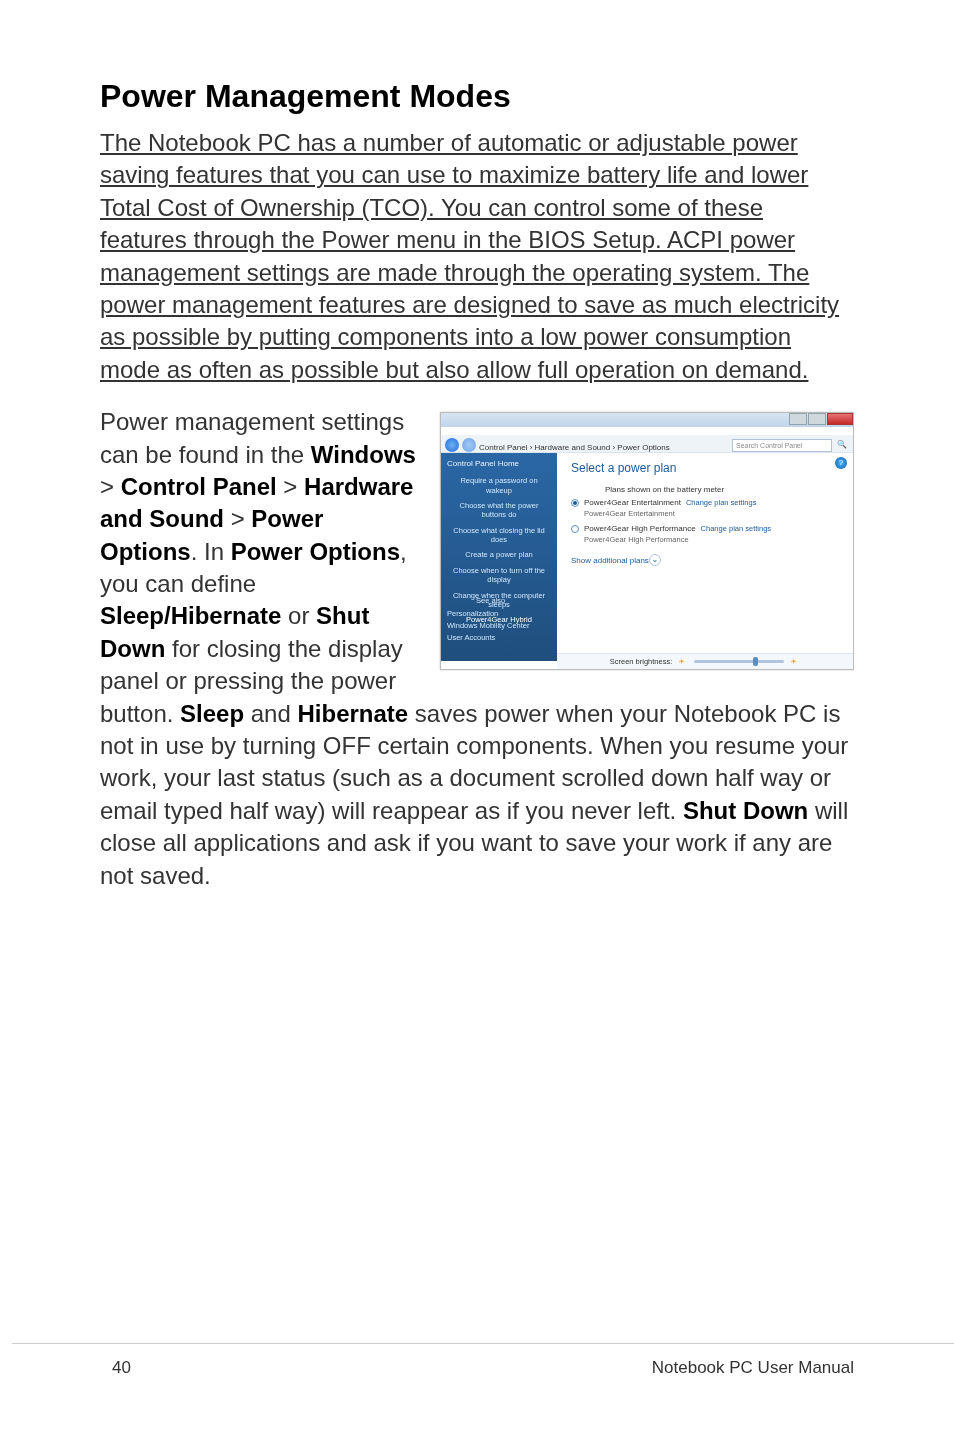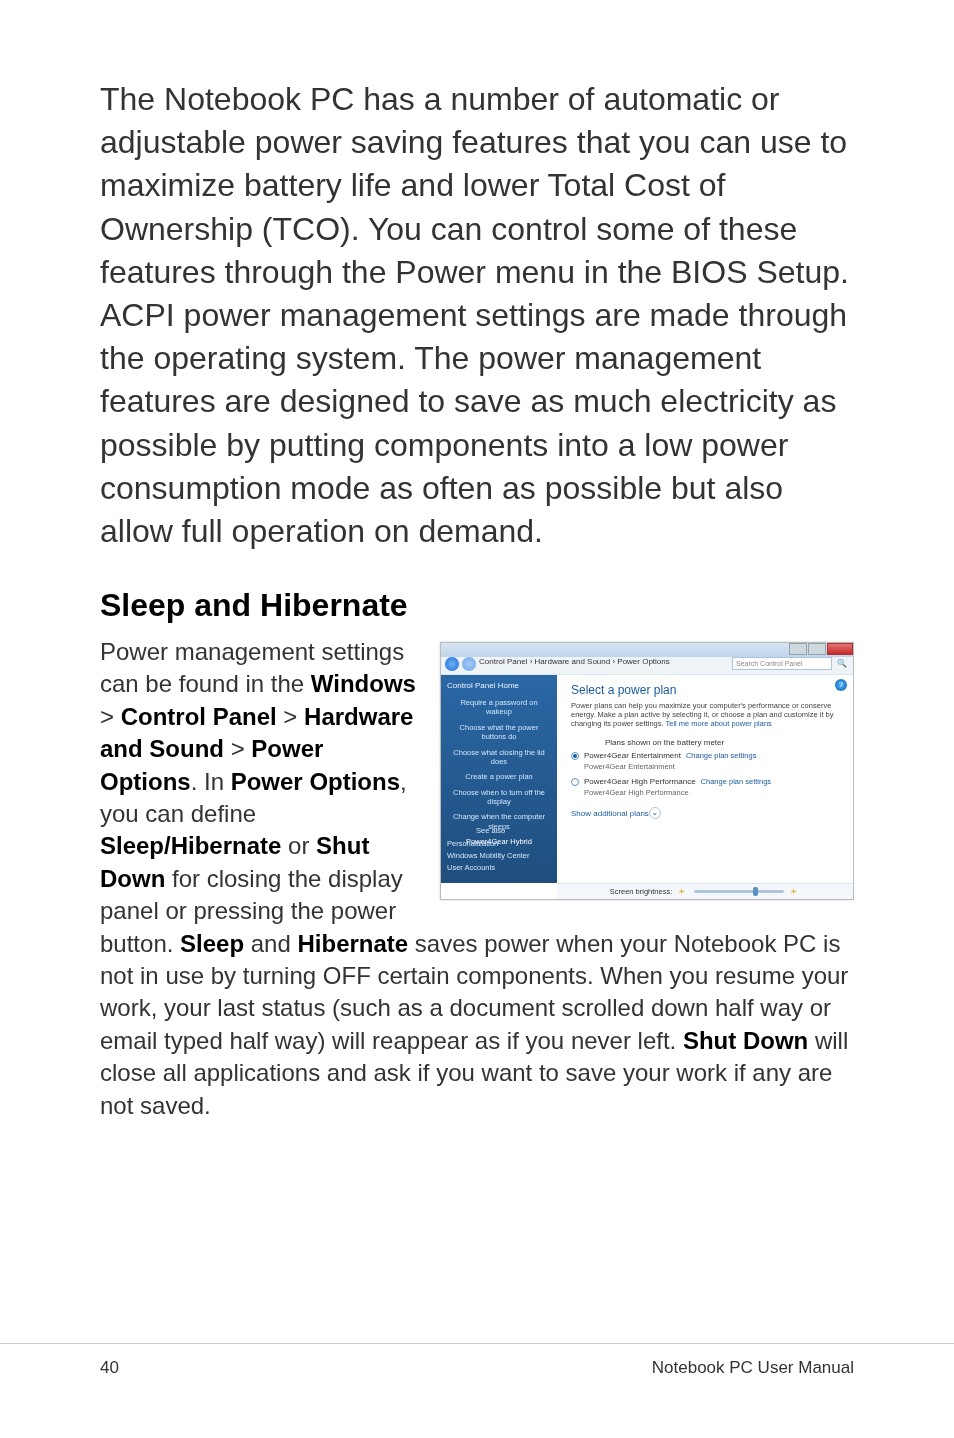--- a/index.html
+++ b/index.html
@@ -14,24 +14,25 @@
     .content {
       padding: 78px 100px 0 100px;
     }
     h2.section-title {
       font-size: 32px;
       font-weight: 700;
       color: #000;
       margin-bottom: 12px;
     }
     p.body-text {
-      font-size: 32px;
+      font-size: 24px;
       line-height: 1.35;
       color: #333;
-      margin-bottom: 34px;
+      margin-bottom: 20px;
+      text-decoration: underline;
     }
     .flow-block {
       overflow: auto;
     }
     .flow-block .text-col {
       font-size: 24px;
       line-height: 1.35;
       color: #333;
     }
     .flow-block strong { font-weight: 700; color: #000000; }
@@ -77,24 +78,25 @@
       top: 0;
       width: 18px;
       height: 12px;
       background: #cfd8dc;
       border: 1px solid #90a4ae;
     }
     .ss-addr {
       height: 18px;
       background: #eef3f8;
       display: flex;
-      align-items: flex-start;
+      align-items: flex-end;
       padding: 0 4px;
       gap: 3px;
       border-bottom: 1px solid #dde5ee;
+      margin-top: 8px;
     }
     .ss-nav-btn {
       width: 14px; height: 14px;
       border-radius: 50%;
       background: radial-gradient(#6db3f2,#1e69de);
     }
     .ss-addr-text {
       flex: 1;
       color: #333;
       font-size: 8px;
@@ -258,39 +260,39 @@
       width: 5px; height: 9px;
       background: #5a8fc2;
       border-radius: 2px;
     }
     .bright-icon {
       width: 10px; height: 10px;
       color: #d9a300;
     }
     .page-footer {
       position: absolute;
-      left: 0; right: 0;
+      left: 12px; right: 0;
       bottom: 60px;
       padding: 0 100px;
       border-top: 1px solid #ccc;
       display: flex;
       justify-content: space-between;
       font-size: 17px;
       color: #333;
       padding-top: 10px;
     }
     .page-footer > div { padding-top: 4px; }
   </style>
 </head>
 <body>
 
 <div class="content">
+  <h2 class="section-title">Power Management Modes</h2>
   <p class="body-text">The Notebook PC has a number of automatic or adjustable power saving features that you can use to maximize battery life and lower Total Cost of Ownership (TCO). You can control some of these features through the Power menu in the BIOS Setup. ACPI power management settings are made through the operating system. The power management features are designed to save as much electricity as possible by putting components into a low power consumption mode as often as possible but also allow full operation on demand.</p>
 
-  <h2 class="section-title">Sleep and Hibernate</h2>
 
   <div class="flow-block">
 
     <div class="screenshot">
       <div class="ss-titlebar">
         <div class="ss-min"></div>
         <div class="ss-max"></div>
         <div class="ss-close"></div>
       </div>
       <div class="ss-addr">
@@ -313,23 +315,20 @@
           <div class="ss-sidebar-bottom">
             <div class="see-also">See also</div>
             <div class="ba-link">Personalization</div>
             <div class="ba-link">Windows Mobility Center</div>
             <div class="ba-link">User Accounts</div>
           </div>
         </div>
         <div class="ss-main">
           <div class="help-icon">?</div>
           <div class="ss-heading">Select a power plan</div>
-          <div class="ss-desc">
-            <span>Power plans can help you maximize your computer's performance or conserve energy. Make a plan active by selecting it, or choose a plan and customize it by changing its power settings. </span><span class="ss-link-inline">Tell me more about power plans</span>
-          </div>
           <div class="ss-fieldset-label">Plans shown on the battery meter</div>
           <div>
             <div class="ss-plan">
               <div class="ss-radio checked"></div>
               <div class="ss-plan-name">Power4Gear Entertainment</div>
               <span class="ss-change">Change plan settings</span>
             </div>
             <div class="ss-plan-sub">Power4Gear Entertainment</div>
             <div class="ss-plan">
               <div class="ss-radio"></div>

